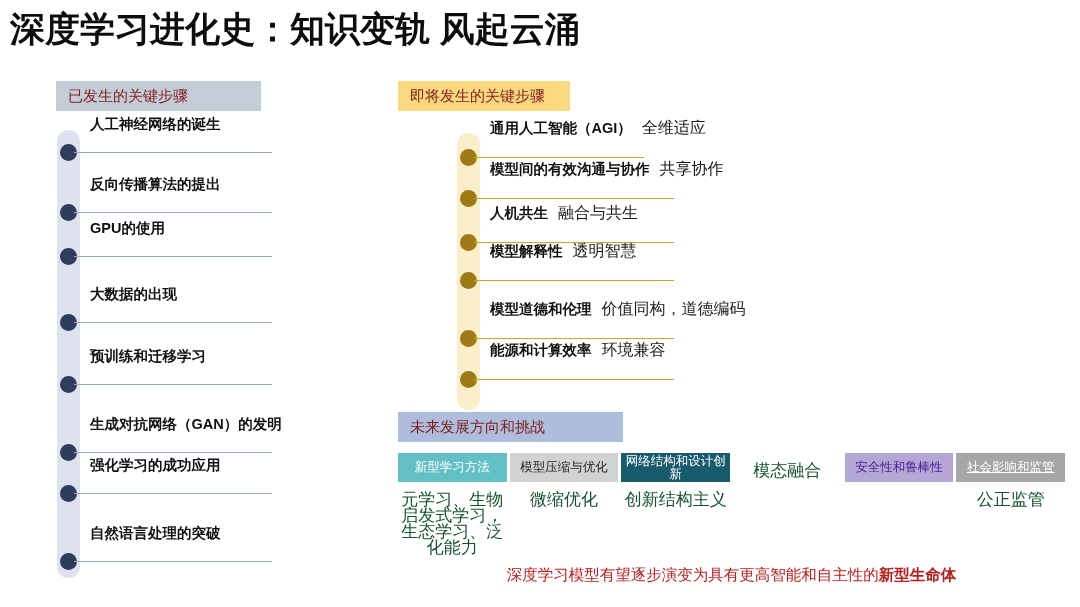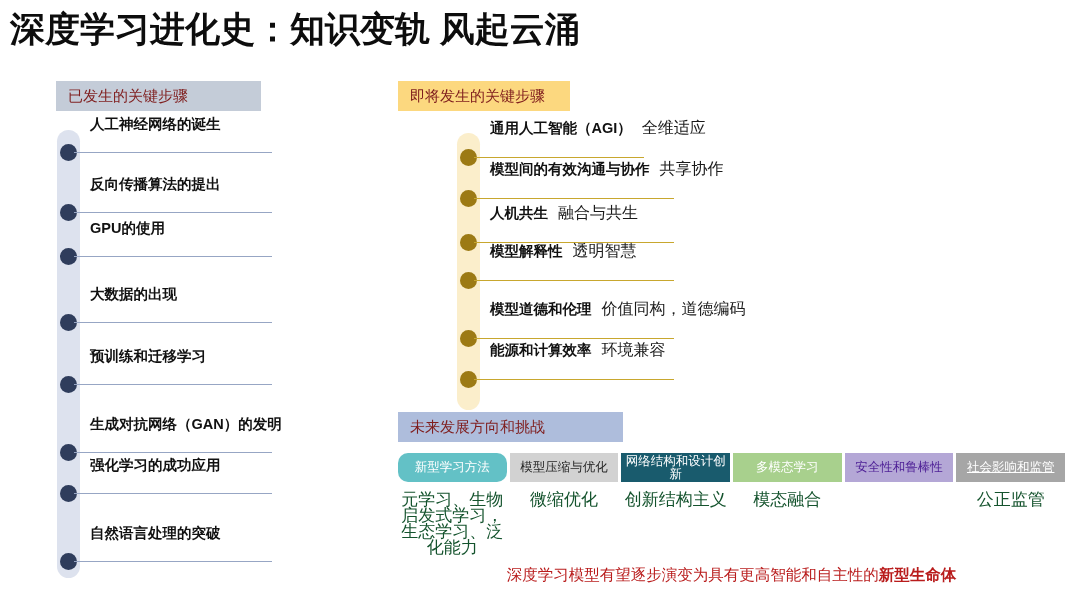--- a/index.html
+++ b/index.html
@@ -249,33 +249,32 @@
       <div class="tl-item future" style="left: 460px; top: 371px;">
         <div class="tl-dot"></div>
         <div class="tl-line" style="width: 200px;"></div>
         <div class="tl-label"><span>能源和计算效率</span><span class="sub">环境兼容</span></div>
       </div>
     </div>
 
   <div class="badge" id="badge-directions">未来发展方向和挑战</div>
   <div id="dir-table">
       <div class="dir-col">
-        <div class="dir-head" style="background: rgb(99, 193, 198); color: rgb(255, 255, 255); border-radius: 10px;">新型学习方法</div>
+        <div class="dir-head" style="background: rgb(99, 193, 198); color: rgb(255, 255, 255);">新型学习方法</div>
         <div class="dir-body">元学习、生物启发式学习，生态学习、泛化能力</div>
       </div>
       <div class="dir-col">
         <div class="dir-head" style="background: rgb(210, 210, 210); color: rgb(38, 38, 38);">模型压缩与优化</div>
         <div class="dir-body">微缩优化</div>
       </div>
       <div class="dir-col">
         <div class="dir-head" style="background: rgb(25, 91, 109); color: rgb(255, 255, 255);">网络结构和设计创新</div>
         <div class="dir-body">创新结构主义</div>
       </div>
       <div class="dir-col">
-        <div class="dir-head" style="background: rgb(168, 208, 141); color: rgb(255, 255, 255);">多模态学习</div>
         <div class="dir-body">模态融合</div>
       </div>
       <div class="dir-col">
         <div class="dir-head" style="background: rgb(180, 167, 214); color: #4c1d95;">安全性和鲁棒性</div>
         <div class="dir-body"></div>
       </div>
       <div class="dir-col">
         <div class="dir-head" style="background: rgb(166, 166, 166); color: rgb(255, 255, 255); text-decoration: underline;">社会影响和监管</div>
         <div class="dir-body">公正监管</div>
       </div>

